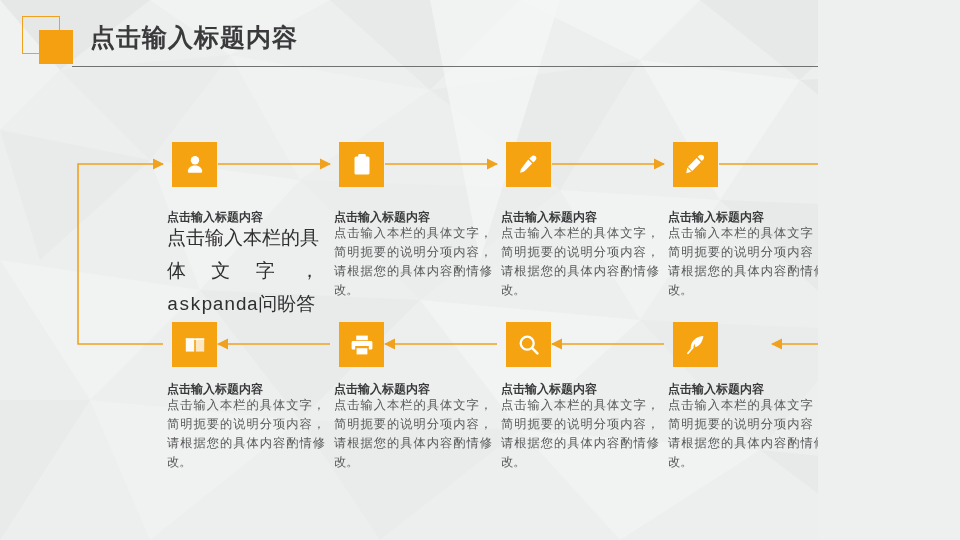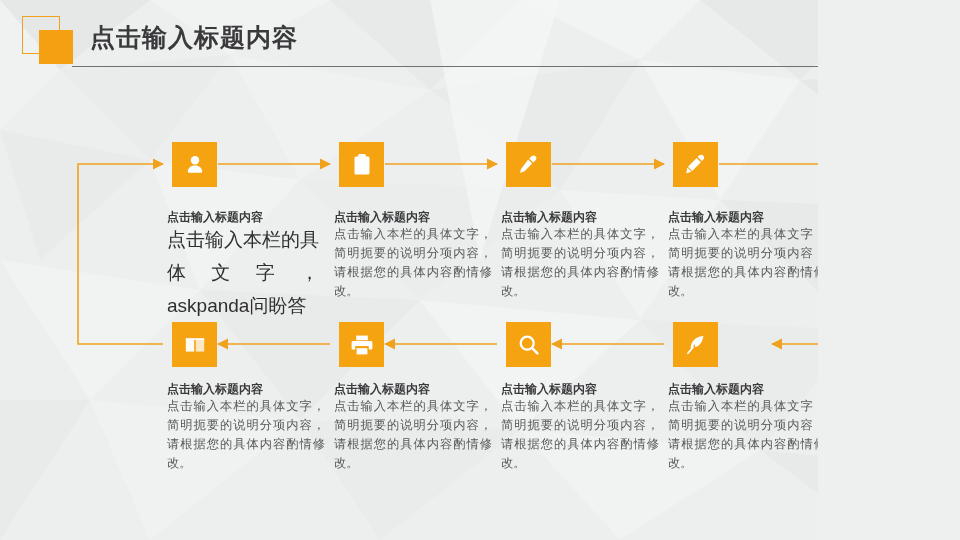--- a/index.html
+++ b/index.html
@@ -43,21 +43,21 @@
 
   .node-title{
     position:absolute;width:162px;
     font-size:12px;font-weight:bold;color:#3a3a3c;
     font-family:"DejaVu Sans","Liberation Sans",sans-serif;
     white-space:nowrap;
   }
   .node-body{
     position:absolute;width:158px;
     font-size:12.3px;line-height:19px;color:#58585a;
-    font-family:Liberation Sans, sans-serif;
+    font-family:Liberation Mono, monospace;
     text-align:justify;
   }
   .node-body.big{
     font-size:19px;line-height:33px;color:#2f2f31;width:152px;
   }
 </style>
 </head>
 <body>
 
 <div id="slide">

